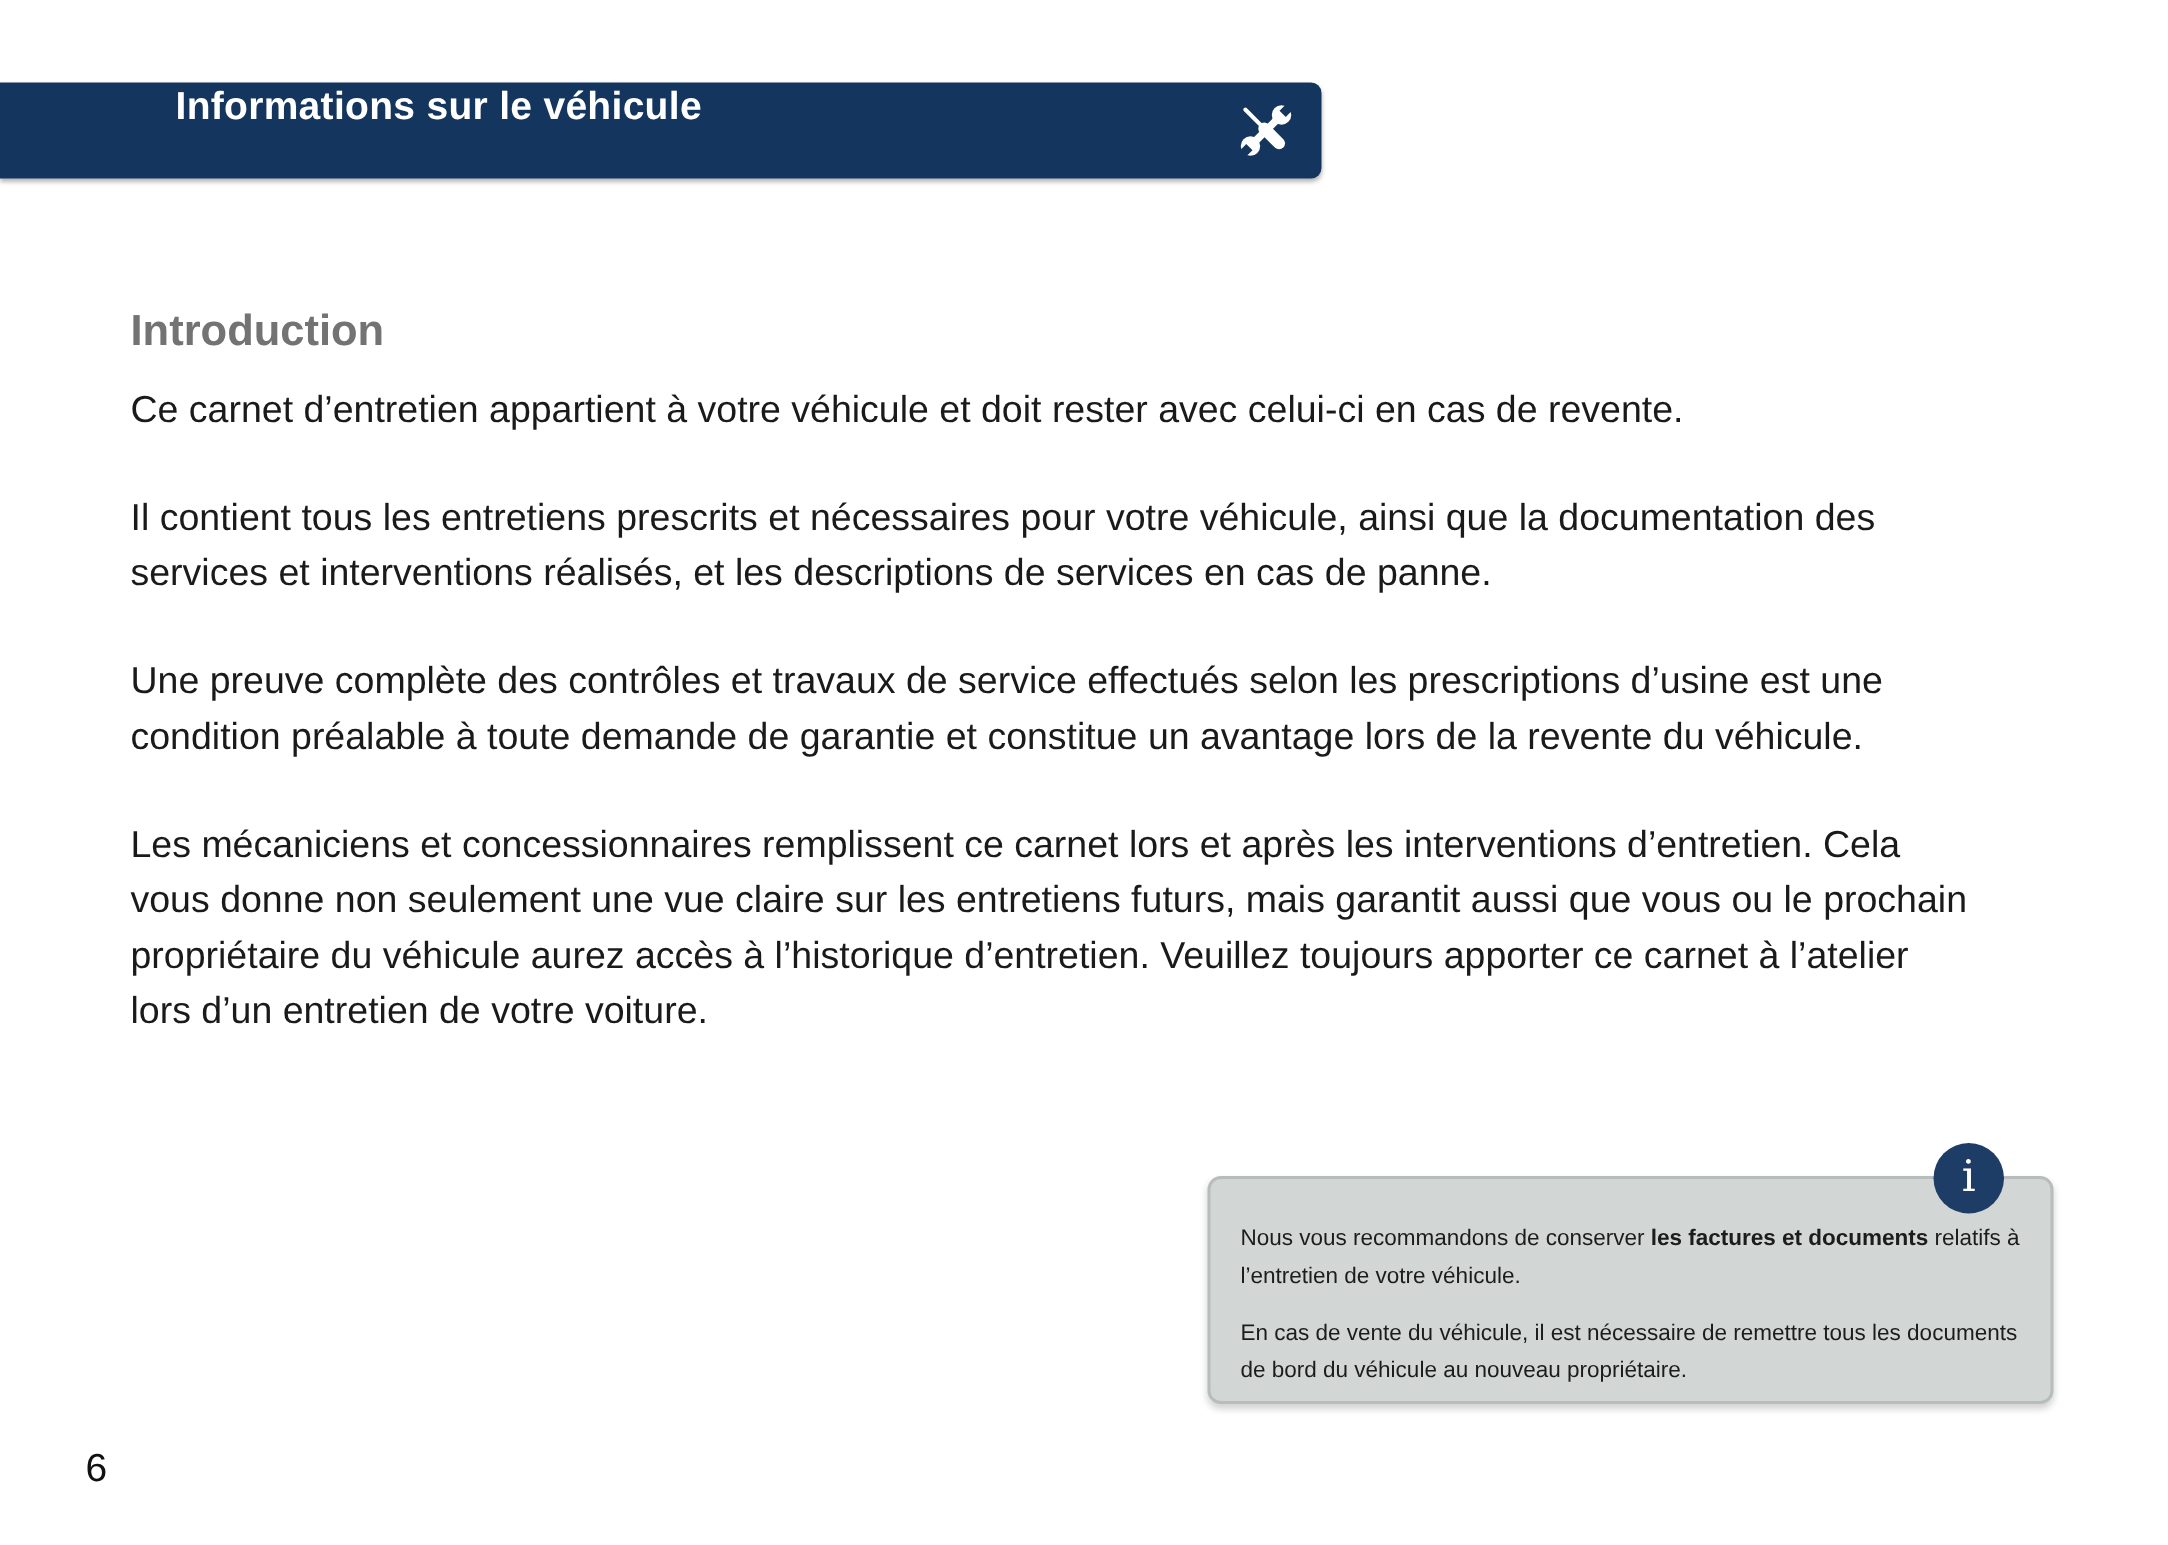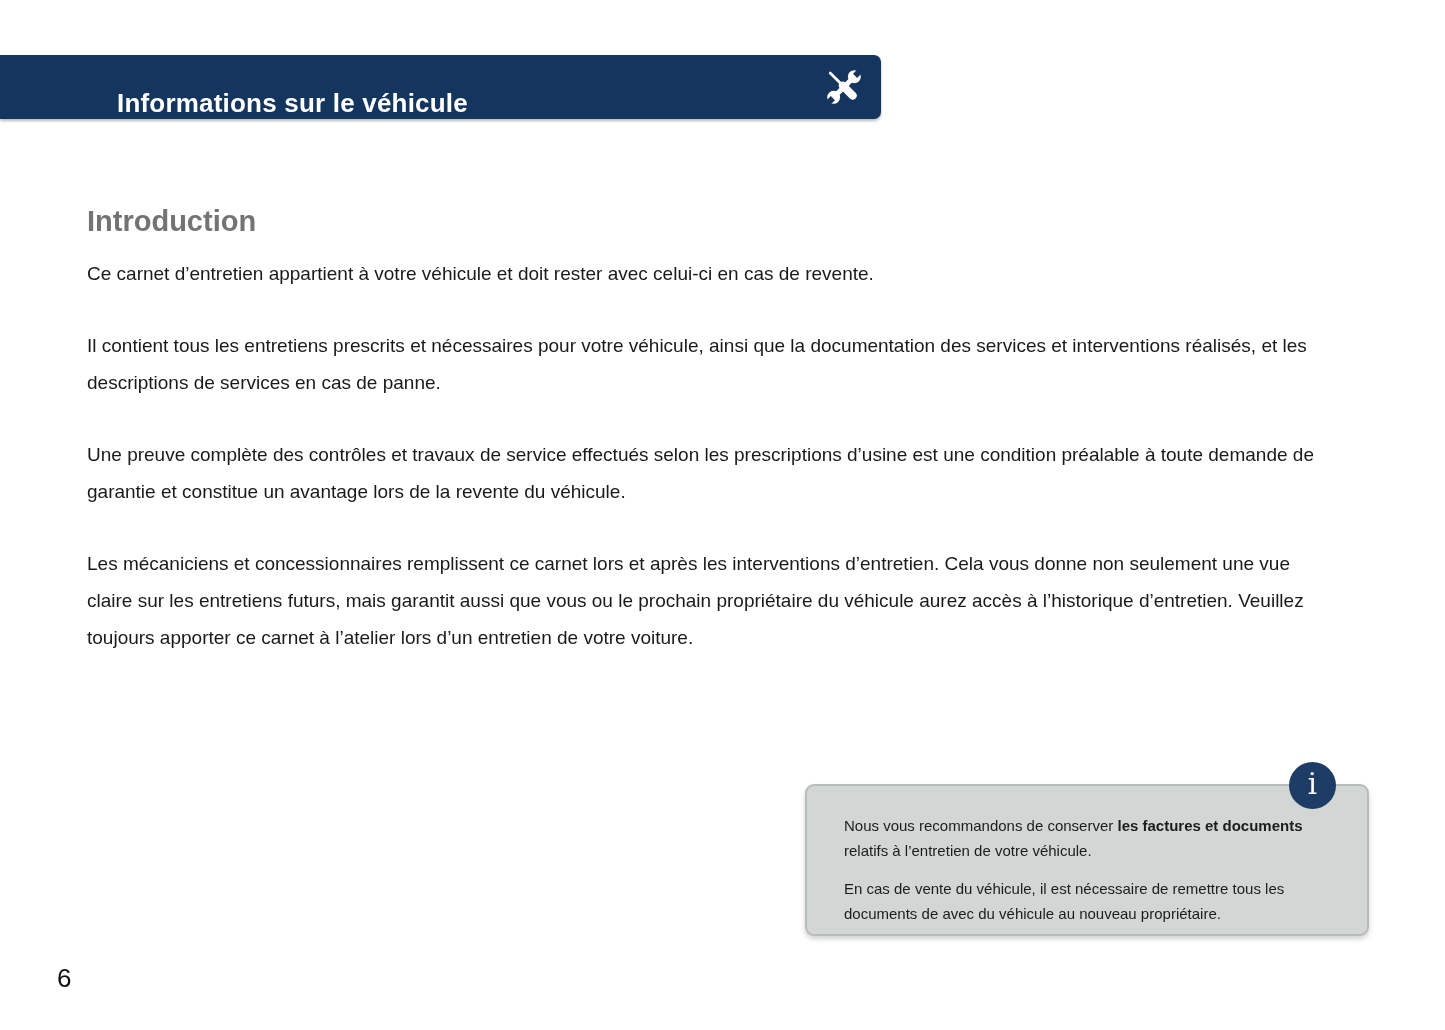--- a/index.html
+++ b/index.html
@@ -16,21 +16,21 @@
   .bar {
     position: absolute;
     left: 0;
     top: 55px;
     width: 881px;
     height: 64px;
     background: #14355e;
     border-radius: 0 7px 7px 0;
     box-shadow: 0 2px 3px rgba(0,0,0,0.28);
     display: flex;
-    align-items: flex-end;
+    align-items: flex-start;
   }
   .bar-title {
     color: #ffffff;
     font-weight: bold;
     font-size: 26px;
     margin-left: 117px;
     letter-spacing: 0.2px;
     white-space: nowrap;
   }
   .bar-icon {
@@ -50,21 +50,21 @@
     width: 1232px;
     color: #1a1a1a;
   }
   .content h1 {
     font-size: 29px;
     font-weight: bold;
     margin: 0 0 17px 0;
     color: #737373;
   }
   .content p {
-    font-size: 19px;
+    font-size: 25px;
     line-height: 37px;
     margin: 0 0 35px 0;
   }
 
   
   .info-box {
     position: absolute;
     left: 805px;
     top: 784px;
     width: 564px;
@@ -72,21 +72,21 @@
     box-sizing: border-box;
     background: #d2d6d5;
     border: 2px solid #b7bdbc;
     border-radius: 9px;
     box-shadow: 0 3px 5px rgba(0,0,0,0.18);
     padding: 27px 20px 16px 20px;
   }
   .info-box p {
     font-size: 15px;
     line-height: 25px;
-    margin: 0 0 13px 17px;
+    margin: 0 0 13px 0;
     color: #1c1c1c;
   }
   .info-box p:last-child { margin-bottom: 0; }
   .info-box strong { font-weight: bold; }
   .info-badge {
     position: absolute;
     left: 482px;
     top: -24px;
     width: 47px;
     height: 47px;
@@ -145,18 +145,18 @@
     <p>Il contient tous les entretiens prescrits et nécessaires pour votre véhicule, ainsi que la documentation des services et interventions réalisés, et les descriptions de services en cas de panne.</p>
     <p>Une preuve complète des contrôles et travaux de service effectués selon les prescriptions d’usine est une condition préalable à toute demande de garantie et constitue un avantage lors de la revente du véhicule.</p>
     <p>Les mécaniciens et concessionnaires remplissent ce carnet lors et après les interventions d’entretien. Cela vous donne non seulement une vue claire sur les entretiens futurs, mais garantit aussi que vous ou le prochain propriétaire du véhicule aurez accès à l’historique d’entretien. Veuillez toujours apporter ce carnet à l’atelier lors d’un entretien de votre voiture.</p>
   </main>
 
   <aside class="info-box">
     <div class="info-badge">
       <span class="i-glyph">i</span>
     </div>
     <p><span>Nous vous recommandons de conserver </span><strong>les factures et documents</strong><span> relatifs à l’entretien de votre véhicule.</span></p>
-    <p>En cas de vente du véhicule, il est nécessaire de remettre tous les documents de avec du véhicule au nouveau propriétaire.</p>
+    <p>En cas de vente du véhicule, il est nécessaire de remettre tous les documents de bord du véhicule au nouveau propriétaire.</p>
   </aside>
 
   <div class="page-number">6</div>
 
 </div>
 
 </body></html>

